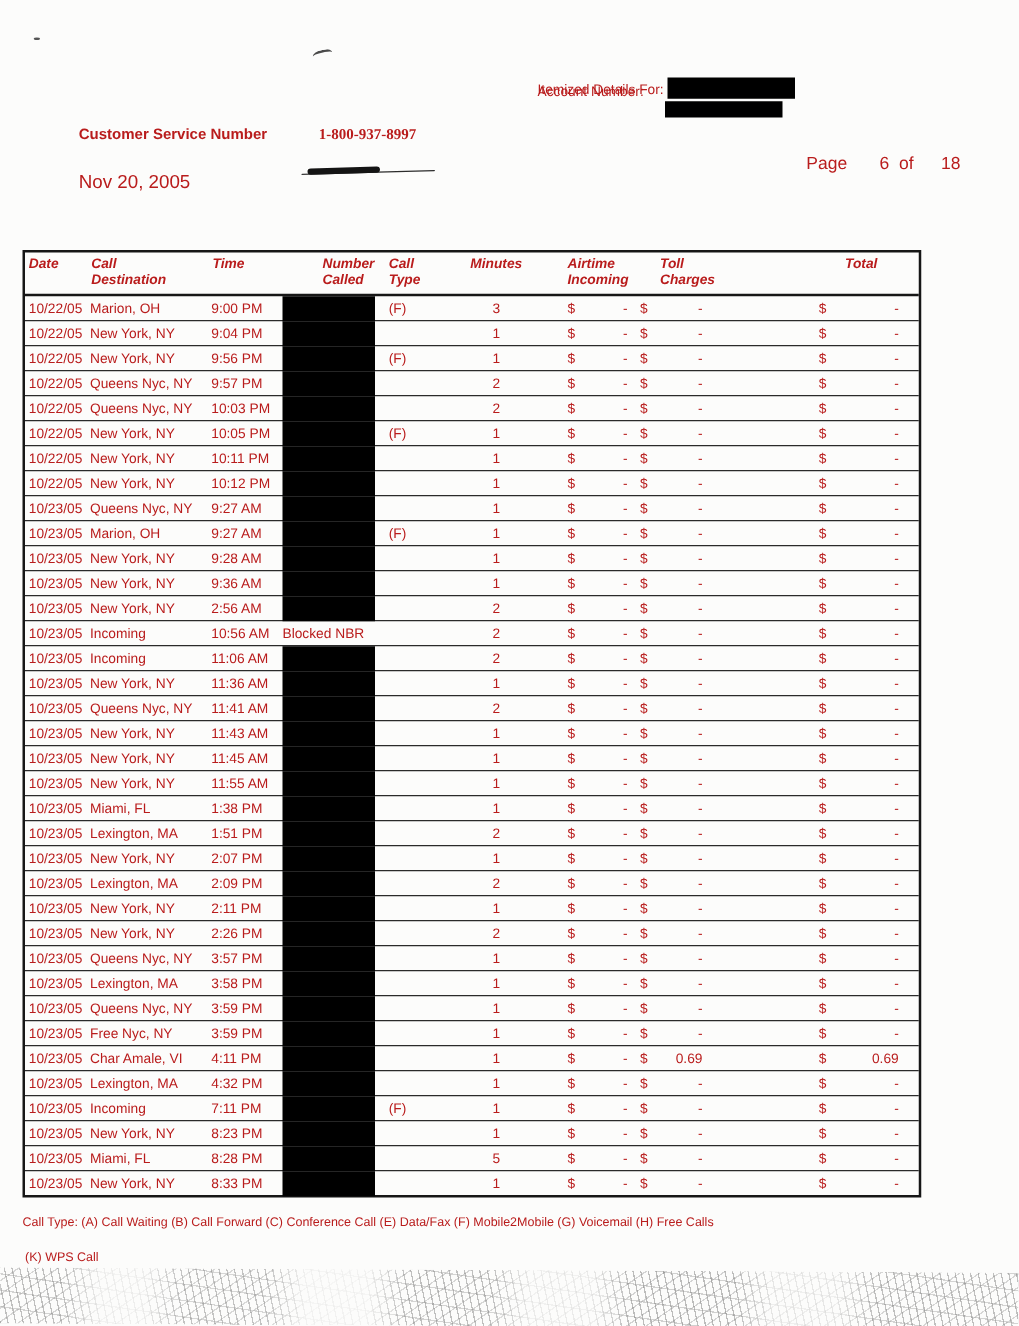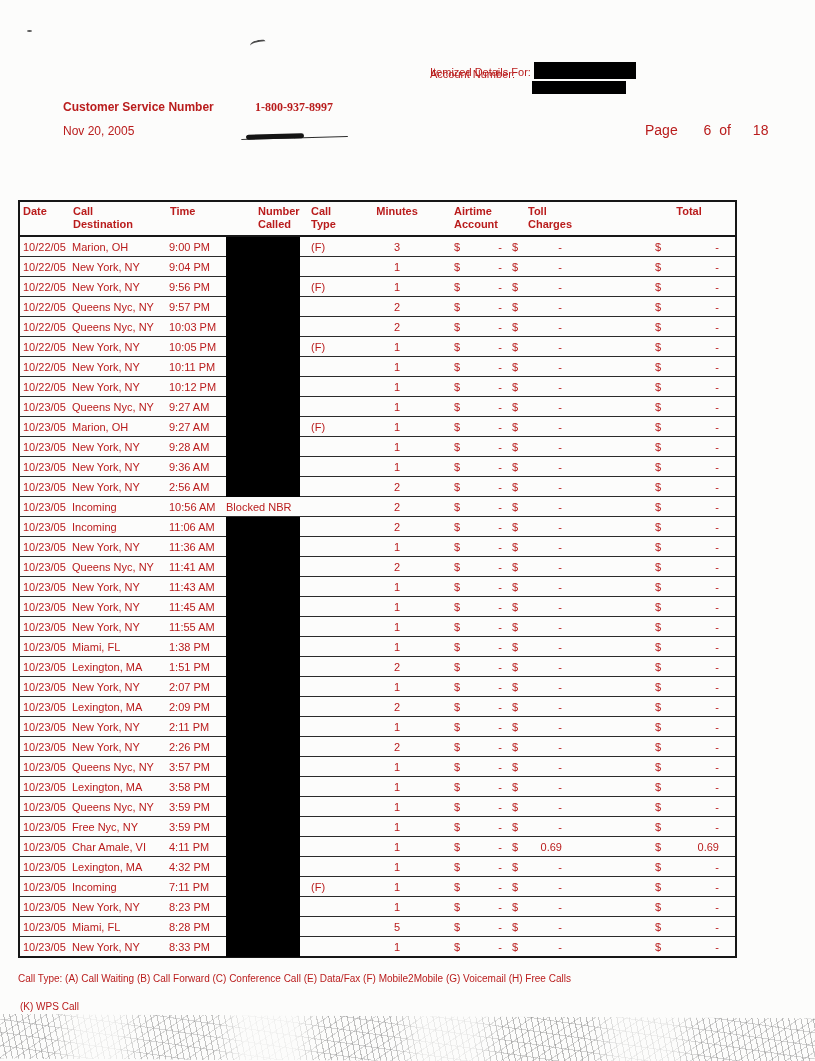--- a/index.html
+++ b/index.html
@@ -13,21 +13,21 @@
   }
 
   
   .abs{position:absolute;}
   .lbl-itemized{left:430px;top:66px;font-size:11px;}
   .bar-itemized{left:534px;top:62px;width:102px;height:17px;background:#000;}
   .lbl-account{left:430px;top:68px;font-size:11px;}
   .bar-account{left:532px;top:81px;width:94px;height:13px;background:#000;}
   .lbl-csn{left:63px;top:100px;font-size:12px;font-weight:bold;}
   .val-csn{left:255px;top:100px;font-size:12px;font-weight:bold;font-family:Liberation Serif, serif;}
-  .lbl-date{left:63px;top:124px;font-size:12px;}
+  .lbl-date{left:63px;top:137px;font-size:15px;}
   .pageinfo{left:645px;top:122px;font-size:14px;}
   .pageinfo span{display:inline-block;}
   .pageinfo .pnum{margin-left:22px;}
   .pageinfo .pof{margin-left:4px;}
   .pageinfo .ptot{margin-left:18px;}
 
   
   .squiggle{left:250px;top:40px;width:16px;height:6px;border-top:2px solid #4a4a4a;border-radius:60% 40% 50% 50%;transform:rotate(-10deg);}
   .dot-tl{left:27px;top:30px;width:5px;height:2px;background:#555;border-radius:50%;}
   .smudge{left:246px;top:134px;width:58px;height:5px;background:#141414;border-radius:3px/55%;transform:rotate(-1.6deg);box-shadow:-7px 2px 0 -2px #3a3a3a, 46px 2px 0 -2px #2c2c2c;}
@@ -46,20 +46,21 @@
     display:grid;
     grid-template-columns:50px 96px 58px 82px 56px 70px 78px 96px 37px 92px;
     align-items:center;
   }
   .thead{
     font-weight:bold;font-size:11px;line-height:1.2;
     border-bottom:2px solid #161616;
     padding:3px 0 4px;
     align-items:start;
     white-space:pre-line;
+    font-style:italic;
   }
   .h{padding-left:3px;}
   .h-time{padding-left:4px;}
   .h-number{padding-left:4px;margin-left:30px;}
   .h-type{padding-left:5px;}
   .h-min{text-align:center;padding-left:0;}
   .h-air{padding-left:22px;}
   .h-toll{padding-left:18px;}
   .h-total{text-align:center;padding-left:0;}
 
@@ -132,21 +133,21 @@
       <div class="h">Date</div>
       <div class="h">Call
 Destination</div>
       <div class="h h-time">Time</div>
       <div class="h h-number">Number
 Called</div>
       <div class="h h-type">Call
 Type</div>
       <div class="h h-min">Minutes</div>
       <div class="h h-air">Airtime
-Account</div>
+Incoming</div>
       <div class="h h-toll">Toll
 Charges</div>
       <div class="h"></div>
       <div class="h h-total">Total</div>
     </div>
 
     <div id="tbody">
         <div class="trow">
     <div class="c c-date">10/22/05</div>
     <div class="c c-dest">Marion, OH</div>

